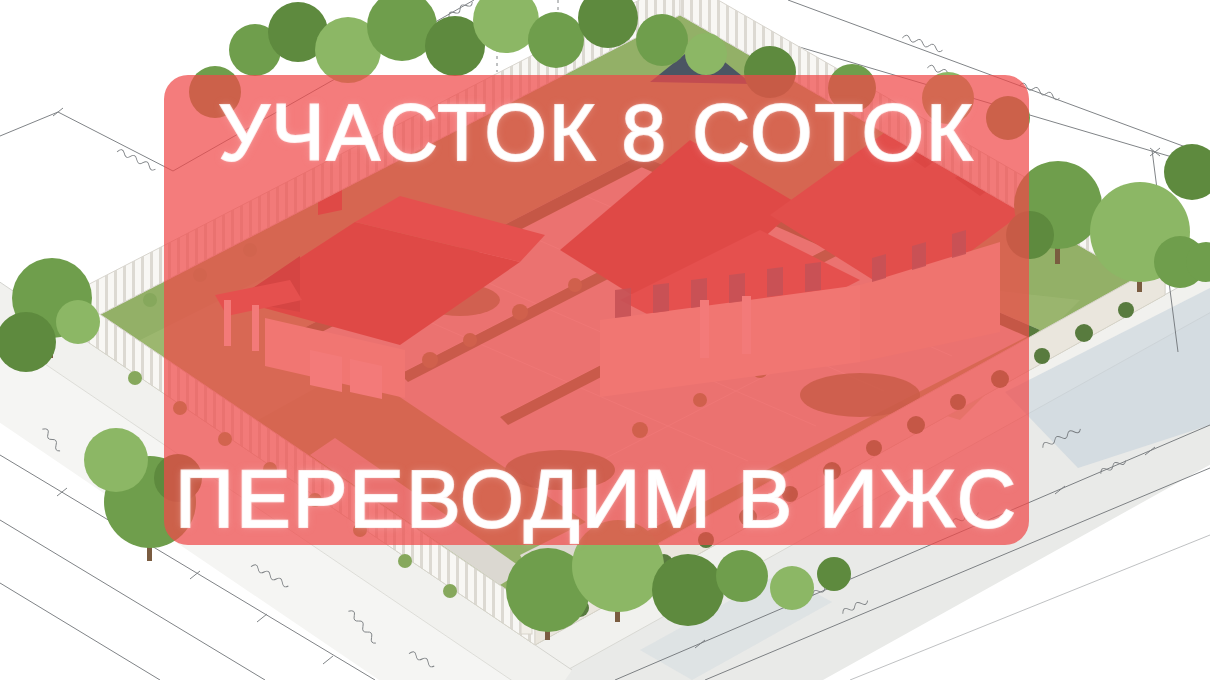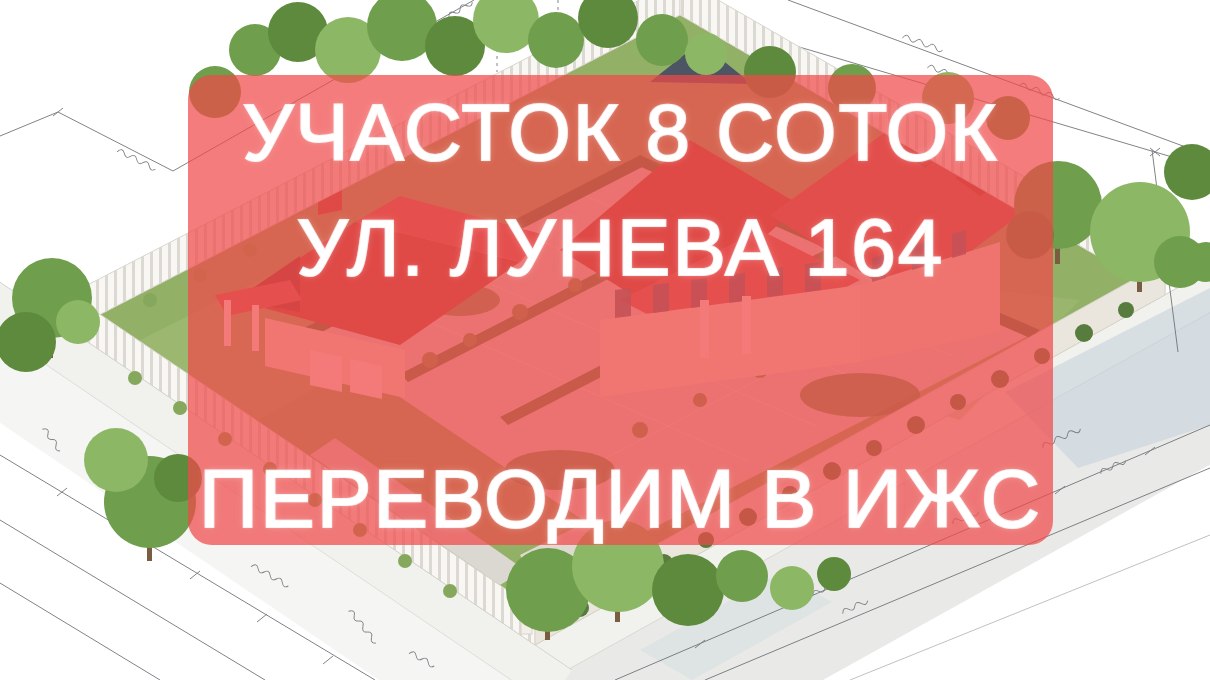--- a/index.html
+++ b/index.html
@@ -9,21 +9,21 @@
     --wall-cream:#f3e9db; --lawn-green:#93b067; --tree-green:#6f9e4c;
     --tree-green-light:#8cb765; --hedge-green:#587b3e; --paving-grey:#dedad2;
     --road-grey:#e9eae8; --sidewalk:#f1f1ee; --shadow-blue:#c3cfdb;
     --fence-white:#f8f7f4; --dimension-ink:#6a6e72;
   }
   html,body{margin:0;padding:0;background:#ffffff;}
   .stage{position:relative;width:1210px;height:680px;overflow:hidden;background:#fff;
          font-family:"Liberation Sans",sans-serif;}
   .stage svg{position:absolute;inset:0;display:block;}
   .promo-overlay{
-    position:absolute;left:188px;top:75px;width:865px;height:470px;
+    position:absolute;left:164px;top:75px;width:865px;height:470px;
     background:var(--overlay-bg);border-radius:24px;
   }
   .ov-line{
     position:absolute;left:0;width:100%;text-align:center;white-space:nowrap;
     color:var(--overlay-text);font-weight:400;letter-spacing:2px;line-height:1;
     -webkit-text-stroke:2px rgba(255,255,255,.85);
     text-shadow:0 0 3px rgba(255,255,255,.55),0 0 8px rgba(255,210,210,.35);
   }
   .ov-line1{top:18px;font-size:80px;}
   .ov-line2{top:133px;font-size:80px;}
@@ -286,17 +286,16 @@
       <circle cx="688" cy="590" r="36" fill="#5e8a3e"></circle>
       <circle cx="742" cy="576" r="26" style="fill:var(--tree-green)"></circle>
       <circle cx="792" cy="588" r="22" style="fill:var(--tree-green-light)"></circle>
       <circle cx="834" cy="574" r="17" fill="#5e8a3e"></circle>
     </g>
   </g>
 </svg>
 
   <div class="promo-overlay">
     <div class="ov-line ov-line1">УЧАСТОК 8 СОТОК</div>
-    <div class="ov-line ov-line2">УЛ. ЛУНЕВА 164</div>
     <div class="ov-line ov-line3">ПЕРЕВОДИМ В ИЖС</div>
   </div>
 
 </div>
 
 </body></html>

